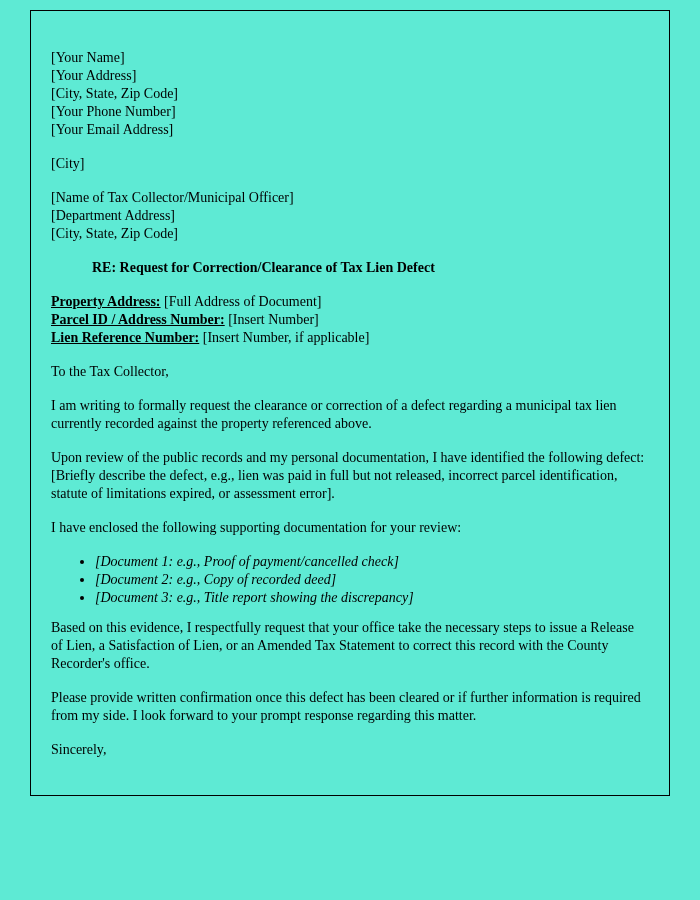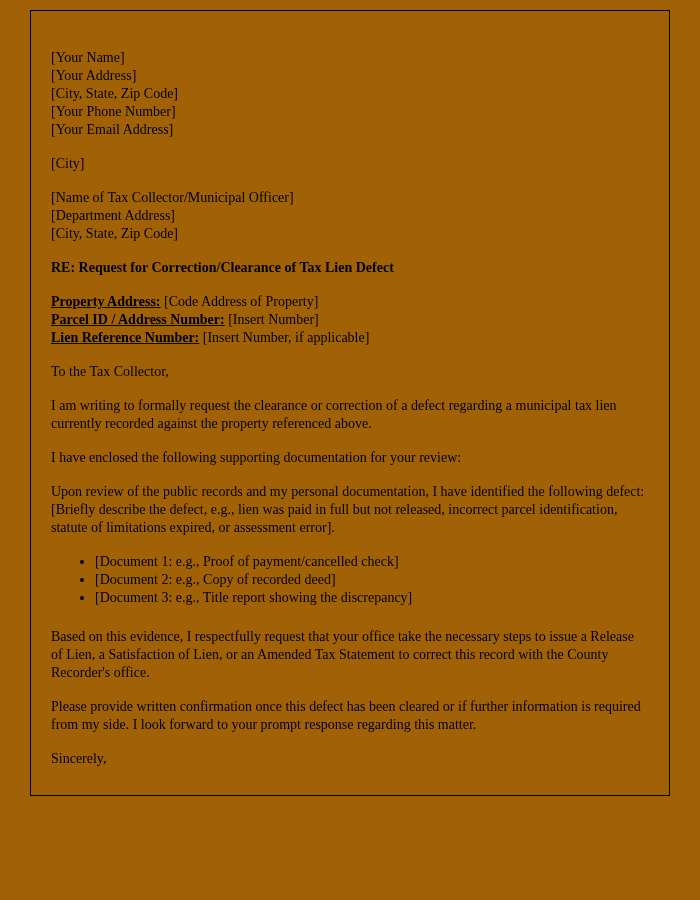--- a/index.html
+++ b/index.html
@@ -7,21 +7,21 @@
     padding: 0;
     background: #ffffff;
     width: 700px;
     height: 900px;
     font-family: "Liberation Serif", "DejaVu Serif", serif;
     color: #000000;
   }
   .page {
     width: 700px;
     height: 900px;
-    background: #a16207;
+    background: #5eead4;
     box-sizing: border-box;
     padding: 10px 30px;
   }
   .letter-box {
     box-sizing: border-box;
     width: 640px;
     min-height: 786px;
     border: 1px solid #000000;
     padding: 38px 20px 12px 20px;
     font-size: 14px;
@@ -31,29 +31,31 @@
     margin: 0 0 16px 0;
   }
   .line {
     display: block;
   }
   p {
     margin: 0 0 16px 0;
   }
   .subject {
     font-weight: bold;
+    margin-left: 41px;
   }
   .detail-label {
     font-weight: bold;
     text-decoration: underline;
   }
   ul.doc-list {
-    margin: 0 0 21px 0;
+    margin: 0 0 12px 0;
     padding-left: 44px;
     list-style-type: disc;
+    font-style: italic;
   }
   ul.doc-list li {
     margin: 0;
   }
   .closing {
     margin-bottom: 14px;
   }
 </style>
 </head>
 <body>
@@ -73,32 +75,32 @@
 
     <div class="block">
       <span class="line">[Name of Tax Collector/Municipal Officer]</span>
       <span class="line">[Department Address]</span>
       <span class="line">[City, State, Zip Code]</span>
     </div>
 
     <p class="subject">RE: Request for Correction/Clearance of Tax Lien Defect</p>
 
     <div class="block">
-      <span class="line"><span class="detail-label">Property Address:</span><span> [Code Address of Property]</span></span>
+      <span class="line"><span class="detail-label">Property Address:</span><span> [Full Address of Document]</span></span>
       <span class="line"><span class="detail-label">Parcel ID / Address Number:</span><span> [Insert Number]</span></span>
       <span class="line"><span class="detail-label">Lien Reference Number:</span><span> [Insert Number, if applicable]</span></span>
     </div>
 
     <p>To the Tax Collector,</p>
 
     <p>I am writing to formally request the clearance or correction of a defect regarding a municipal tax lien currently recorded against the property referenced above.</p>
 
+    <p>Upon review of the public records and my personal documentation, I have identified the following defect: [Briefly describe the defect, e.g., lien was paid in full but not released, incorrect parcel identification, statute of limitations expired, or assessment error].</p>
+
     <p>I have enclosed the following supporting documentation for your review:</p>
-
-    <p>Upon review of the public records and my personal documentation, I have identified the following defect: [Briefly describe the defect, e.g., lien was paid in full but not released, incorrect parcel identification, statute of limitations expired, or assessment error].</p>
 
     <ul class="doc-list">
       <li>[Document 1: e.g., Proof of payment/cancelled check]</li>
       <li>[Document 2: e.g., Copy of recorded deed]</li>
       <li>[Document 3: e.g., Title report showing the discrepancy]</li>
     </ul>
 
     <p>Based on this evidence, I respectfully request that your office take the necessary steps to issue a Release of Lien, a Satisfaction of Lien, or an Amended Tax Statement to correct this record with the County Recorder's office.</p>
 
     <p>Please provide written confirmation once this defect has been cleared or if further information is required from my side. I look forward to your prompt response regarding this matter.</p>

